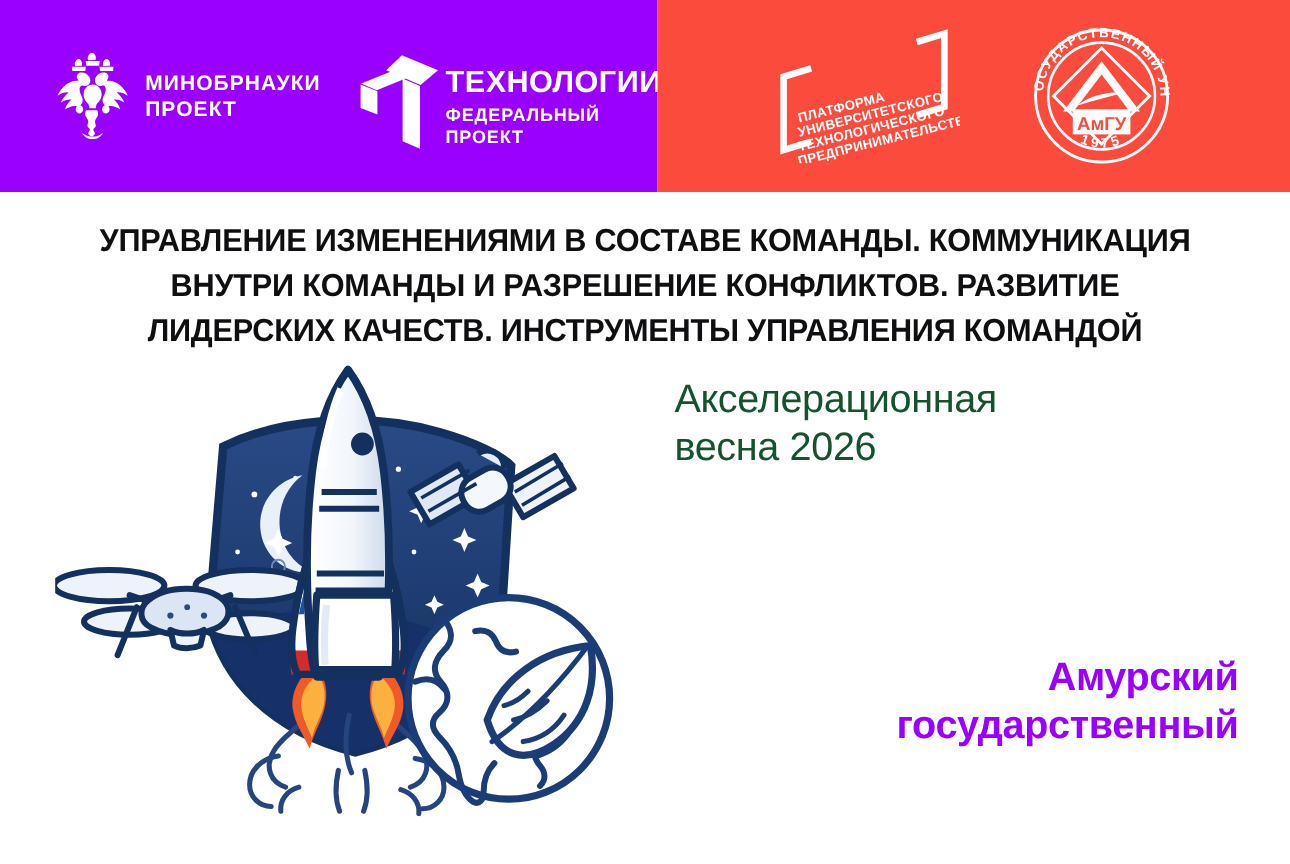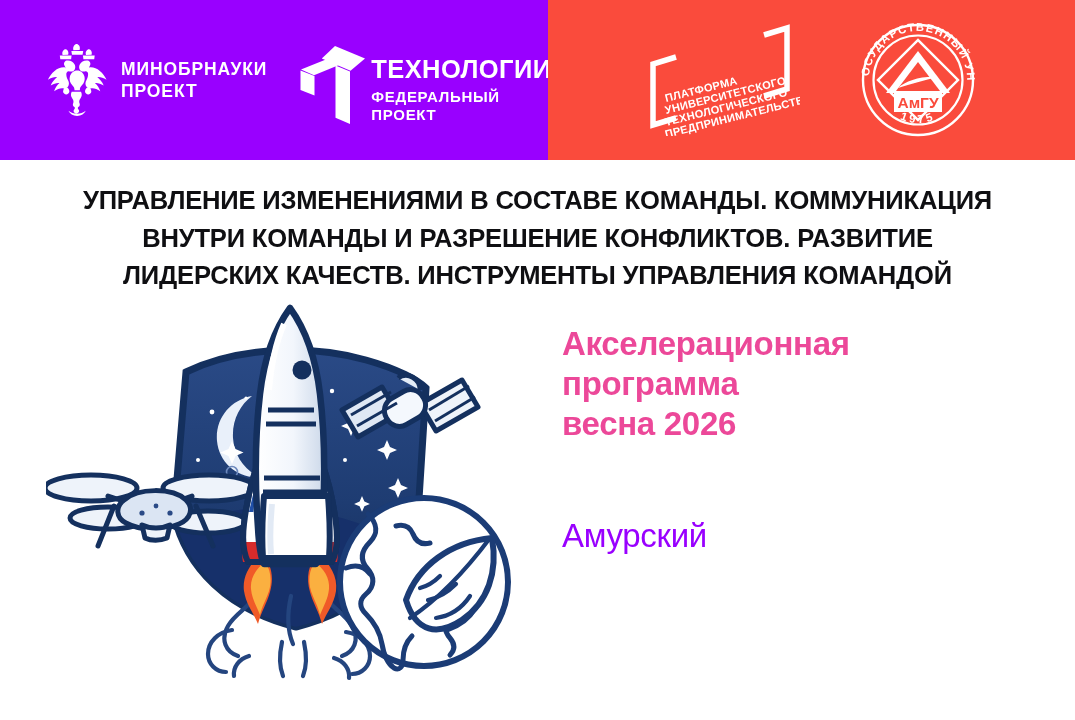--- a/index.html
+++ b/index.html
@@ -130,39 +130,39 @@
     height: 385px;
   }
   .illustration svg { display: block; }
 
   
   .program-block {
     position: absolute;
     left: 562px;
     top: 312px;
     width: 470px;
-    color: #ec4899;
+    color: #14532d;
+    font-weight: normal;
+    font-size: 33px;
+    line-height: 1.21;
+    letter-spacing: -0.3px;
+  }
+  .program-block span { display: block; }
+
+  .university-block {
+    position: absolute;
+    left: 562px;
+    top: 544px;
+    width: 470px;
+    color: #9900ff;
     font-weight: bold;
     font-size: 33px;
     line-height: 1.21;
     letter-spacing: -0.3px;
-    margin-top: 12px;
-  }
-  .program-block span { display: block; }
-
-  .university-block {
-    position: absolute;
-    left: 562px;
-    top: 516px;
-    width: 470px;
-    color: #9900ff;
-    font-weight: normal;
-    font-size: 33px;
-    line-height: 1.21;
-    letter-spacing: -0.3px;
+    text-align: right;
   }
   .university-block span { display: block; }
 </style>
 </head>
 <body>
 
 <div id="slide">
 
   <div class="banner">
 
@@ -433,21 +433,21 @@
           <path d="M390 318 c14-2 26-10 34-22"></path>
           <path d="M402 330 c12-4 22-12 28-22"></path>
           <path d="M374 288 c8-2 14-6 20-12"></path>
         </g>
       </g>
     </svg>
   </div>
 
   <div class="program-block">
     <span>Акселерационная</span>
-    <span>программа</span>
     <span>весна 2026</span>
   </div>
 
   <div class="university-block">
     <span>Амурский</span>
+    <span>государственный</span>
   </div>
 
 </div>
 
 </body></html>

